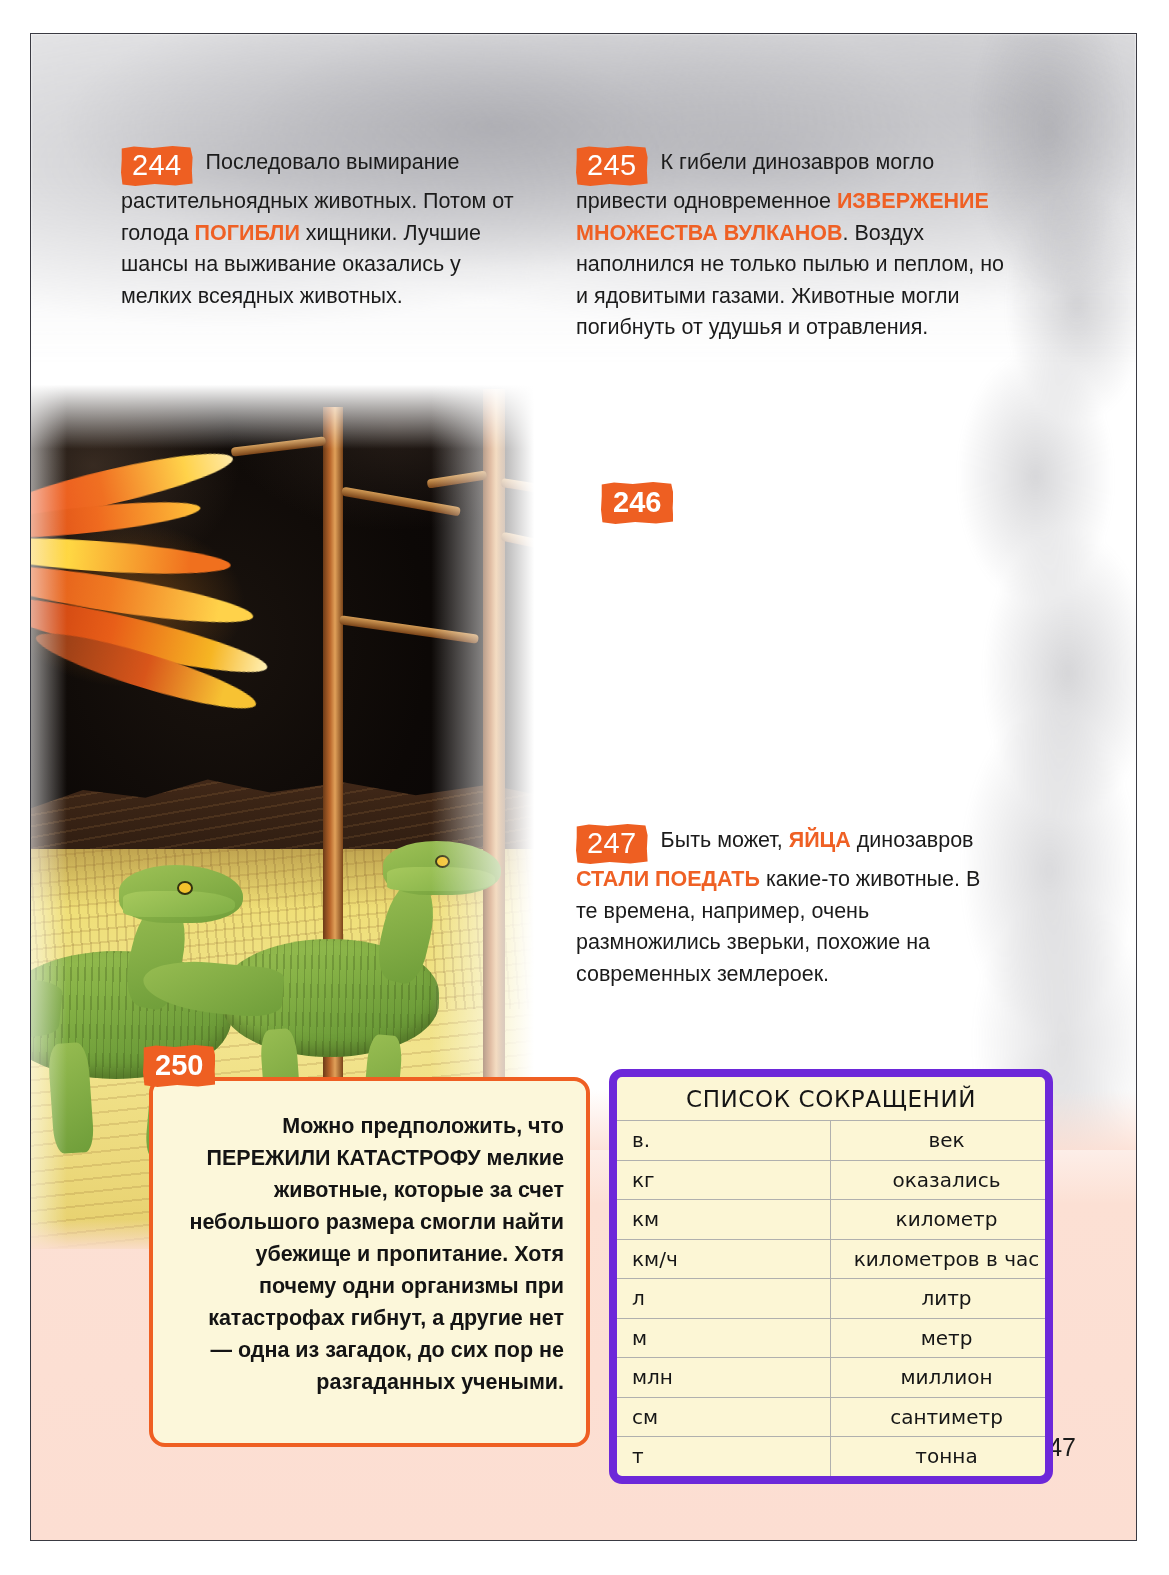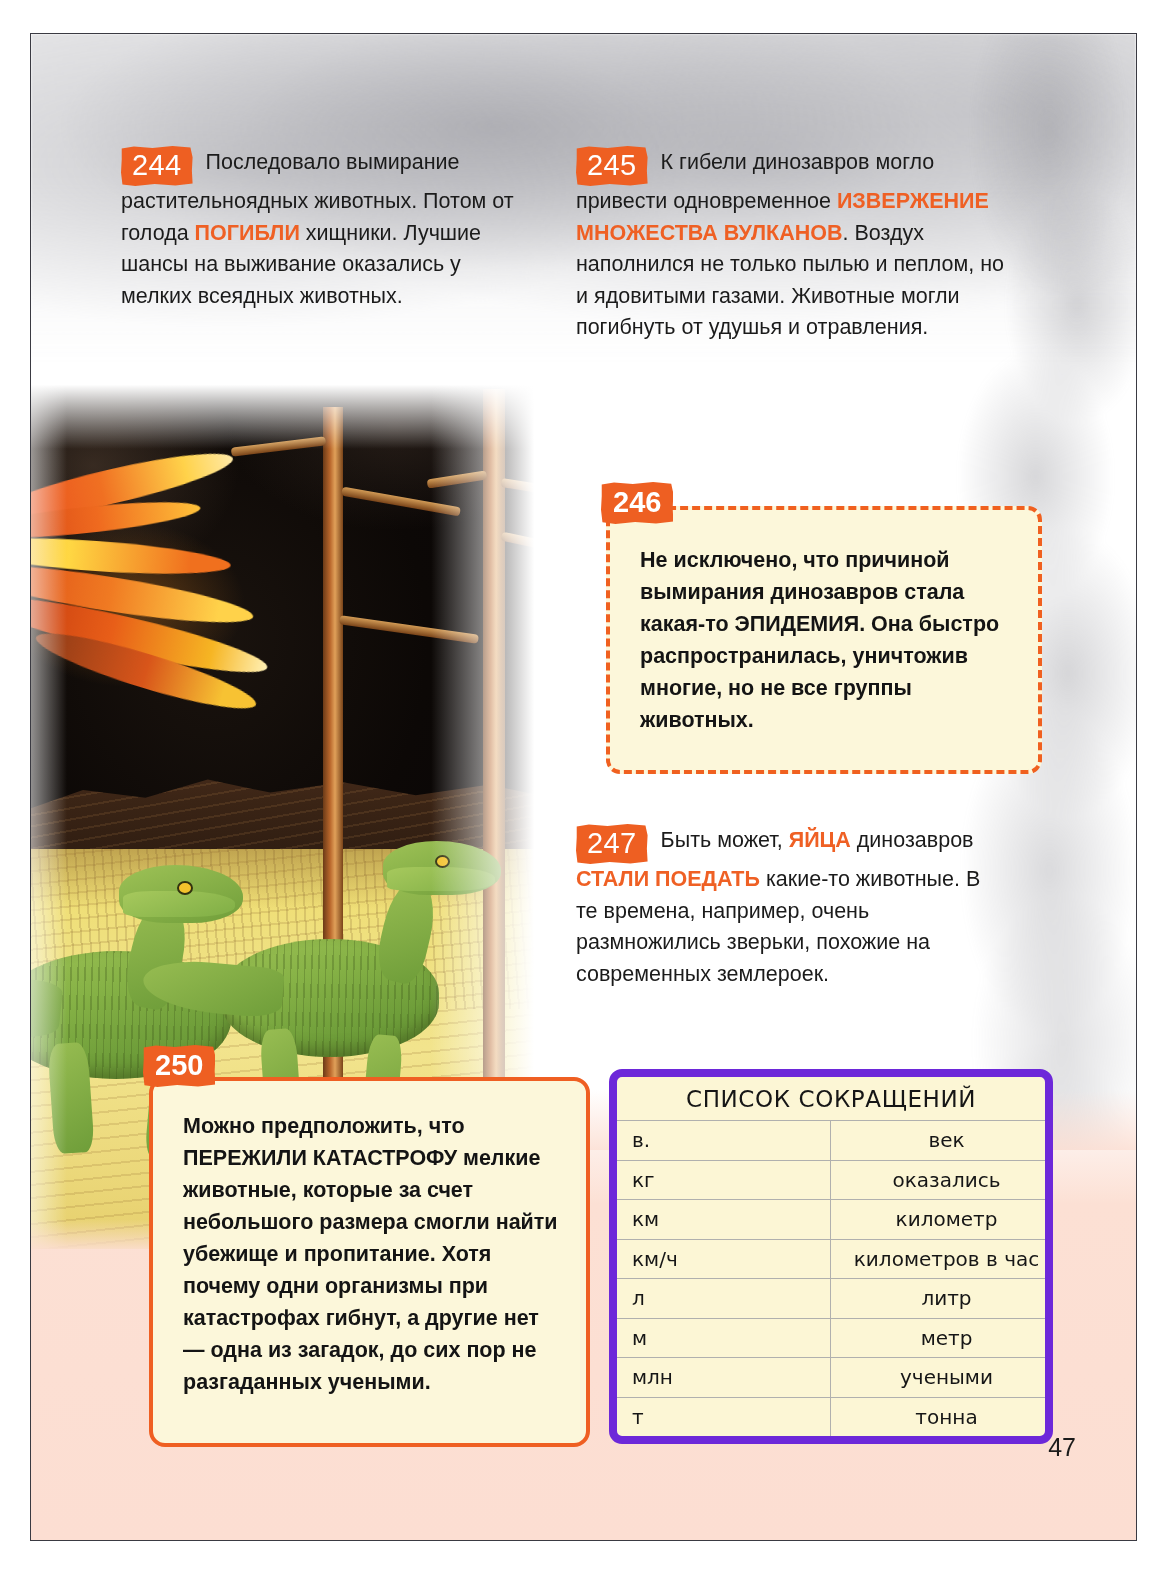--- a/index.html
+++ b/index.html
@@ -158,21 +158,21 @@
   }
 
   
   .solidbox{
     position:absolute;left:118px;top:1043px;width:441px;height:370px;
     background:#fcf7da;border:4px solid #ef5f22;border-radius:16px;
     box-sizing:border-box;z-index:4;
   }
   .solidbox p{
     margin:0;padding:29px 22px 0 30px;font-weight:bold;
-    font-size:21.5px;line-height:32px;color:#141414;
+    font-size:21.5px;line-height:32px;color:#141414;text-align:right;
   }
 
   
   .abbr{
     position:absolute;left:578px;top:1035px;width:444px;
     background:#fcf6d5;border:8px solid #6d28d9;border-radius:13px;
     box-sizing:border-box;overflow:hidden;z-index:4;
     font-family:"DejaVu Sans",sans-serif;
   }
   .abbr-title{
@@ -267,23 +267,20 @@
 
   <div class="col colL">
     <p class="p-para"><span class="badge">244</span><span> Последовало вымирание растительноядных животных. Потом от голода </span><span class="hl">ПОГИБЛИ</span><span> хищники. Лучшие шансы на выживание оказались у мелких всеядных животных.</span></p>
   </div>
 
   <div class="col colR">
     <p class="p-para"><span class="badge">245</span><span> К гибели динозавров могло привести одновременное </span><span class="hl">ИЗВЕРЖЕНИЕ МНОЖЕСТВА ВУЛКАНОВ</span><span>. Воздух наполнился не только пылью и пеплом, но и ядовитыми газами. Животные могли погибнуть от удушья и отравления.</span></p>
   </div>
 
   <div class="badge-float" style="left:570px;top:448px;">246</div>
-  <div class="dashbox">
-    <p>Не исключено, что причиной вымирания динозавров стала какая-то ЭПИДЕМИЯ. Она быстро распространилась, уничтожив многие, но не все группы животных.</p>
-  </div>
 
   <div class="col" style="left:545px;top:790px;width:430px;">
     <p class="p-para"><span class="badge">247</span><span> Быть может, </span><span class="hl">ЯЙЦА</span><span> динозавров </span><span class="hl">СТАЛИ ПОЕДАТЬ</span><span> какие-то животные. В те времена, например, очень размножились зверьки, похожие на современных землероек.</span></p>
   </div>
 
   <div class="badge-float" style="left:112px;top:1011px;">250</div>
   <div class="solidbox">
     <p>Можно предположить, что ПЕРЕЖИЛИ КАТАСТРОФУ мелкие животные, которые за счет небольшого размера смогли найти убежище и пропитание. Хотя почему одни организмы при катастрофах гибнут, а другие нет — одна из загадок, до сих пор не разгаданных учеными.</p>
   </div>
 
@@ -310,21 +307,25 @@
           <tr>
             <td class="k">л</td>
             <td class="v">литр</td>
           </tr>
           <tr>
             <td class="k">м</td>
             <td class="v">метр</td>
           </tr>
           <tr>
             <td class="k">млн</td>
-            <td class="v">учеными</td>
+            <td class="v">миллион</td>
+          </tr>
+          <tr>
+            <td class="k">см</td>
+            <td class="v">сантиметр</td>
           </tr>
           <tr>
             <td class="k">т</td>
             <td class="v">тонна</td>
           </tr>
         </tbody>
     </table>
   </div>
 
   <div class="pageno">47</div>

